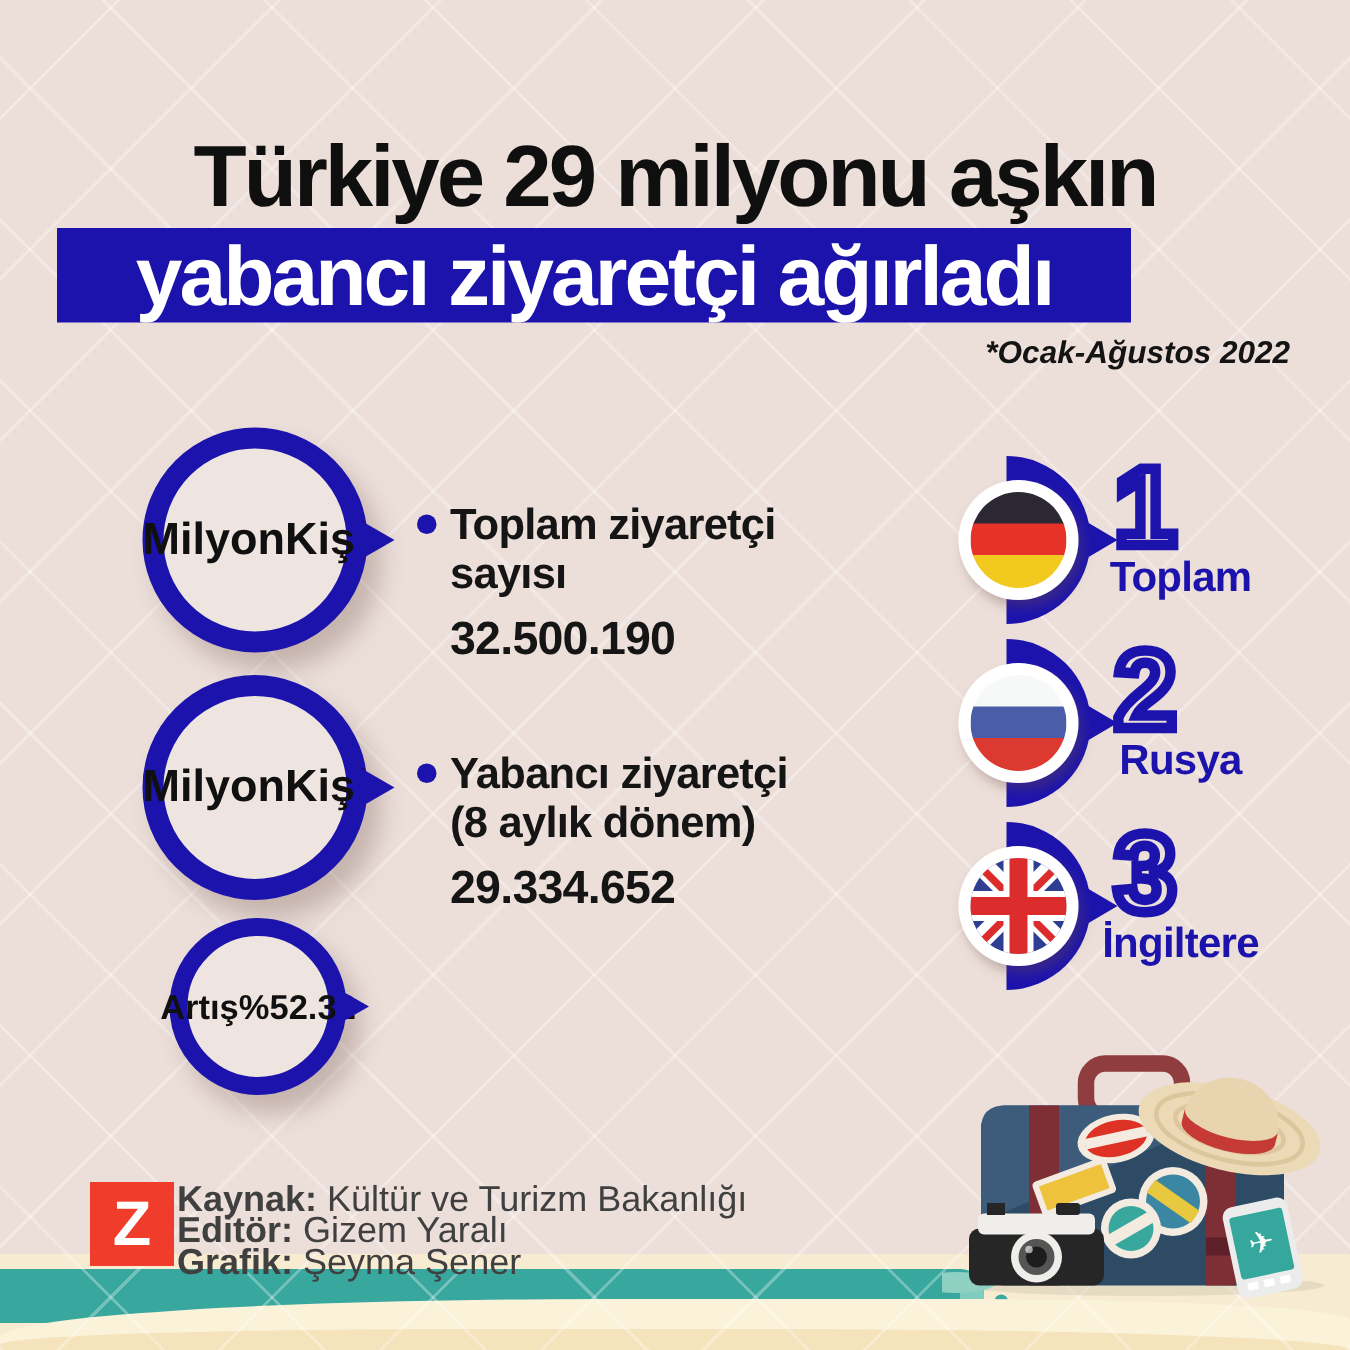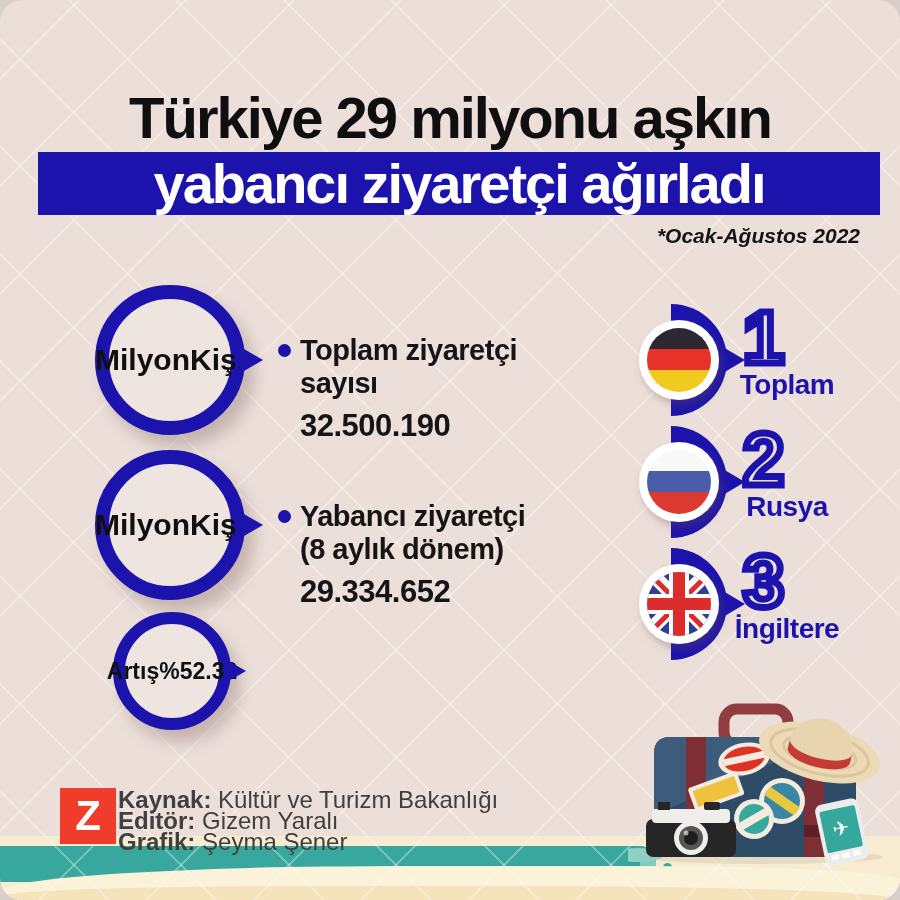--- a/index.html
+++ b/index.html
@@ -1,40 +1,40 @@
 <!DOCTYPE html>
 <html style="--accent-blue: #1c13ad; --background: #ecdfda; --logo-red: #f03c2a; --water-teal: #38a79d; --sand-light: #f7ecd2; --text-black: #101010;"><head>
 <meta charset="utf-8">
 <style>
   :root{
     --accent-blue:#1c13ad; --background:#ecdfda; --logo-red:#f03c2a;
     --water-teal:#38a79d; --sand-light:#f7ecd2; --text-black:#101010;
   }
   html,body{margin:0;padding:0;background:#d8cfcb;}
   .canvas{position:relative;width:900px;height:900px;margin:0 auto;overflow:hidden;
-    background:var(--background);font-family:"Liberation Sans",sans-serif;color:var(--text-black);border-radius:22px;}
+    background:var(--background);font-family:"Liberation Sans",sans-serif;color:var(--text-black);}
   
   .sand-base{position:absolute;left:0;right:0;top:836px;bottom:0;background:var(--sand-light);}
   .water{position:absolute;left:0;top:846px;width:656px;height:36px;background:var(--water-teal);
     border-radius:0 22px 28px 0;}
   .water::before{content:"";position:absolute;right:0;top:4px;bottom:3px;width:16px;
     background:#7fcdbf;border-radius:0 20px 24px 0;}
   .water::after{content:"";position:absolute;right:-16px;top:17px;width:9px;height:9px;border-radius:50%;
     background:var(--water-teal);box-shadow:15px 5px 0 -2px var(--water-teal);}
   .sand-front{position:absolute;left:0;right:0;top:866px;bottom:0;background:#fbf2da;
     border-radius:45% 30% 0 0/26px 14px 0 0;}
   .sand-deep{position:absolute;left:0;right:0;top:886px;bottom:0;background:#f5e3bb;
     border-radius:40% 50% 0 0/12px 16px 0 0;}
   .pattern{position:absolute;inset:0;pointer-events:none;background:
     repeating-linear-gradient(45deg,rgba(255,255,255,.30) 0 2px,transparent 2px 76px),
     repeating-linear-gradient(-45deg,rgba(255,255,255,.30) 0 2px,transparent 2px 76px);}
   
   .title-1{position:absolute;left:0;top:84px;width:100%;text-align:center;font-weight:bold;
     font-size:58px;letter-spacing:-2px;color:#0f0f0f;white-space:nowrap;}
-  .title-bar{position:absolute;left:38px;top:152px;width:842px;height:63px;background:var(--accent-blue);
+  .title-bar{position:absolute;left:38px;top:152px;width:716px;height:63px;background:var(--accent-blue);
     display:flex;align-items:center;justify-content:center;}
   .title-2{color:#fff;font-weight:bold;font-size:56px;letter-spacing:-2px;white-space:nowrap;}
   .period-note{position:absolute;right:40px;top:224px;font-size:21px;font-weight:bold;font-style:italic;color:#141414;}
   
   .stat-circle{position:absolute;box-sizing:border-box;border:14px solid var(--accent-blue);
     border-radius:50%;background:#efe5e0;display:flex;align-items:center;
     justify-content:center;text-align:center;font-weight:bold;line-height:1.08;
     box-shadow:9px 12px 16px rgba(96,64,56,.28);}
   .stat-circle::after{content:"";position:absolute;right:-32px;top:50%;transform:translateY(-50%);
     border-top:15px solid transparent;border-bottom:15px solid transparent;

